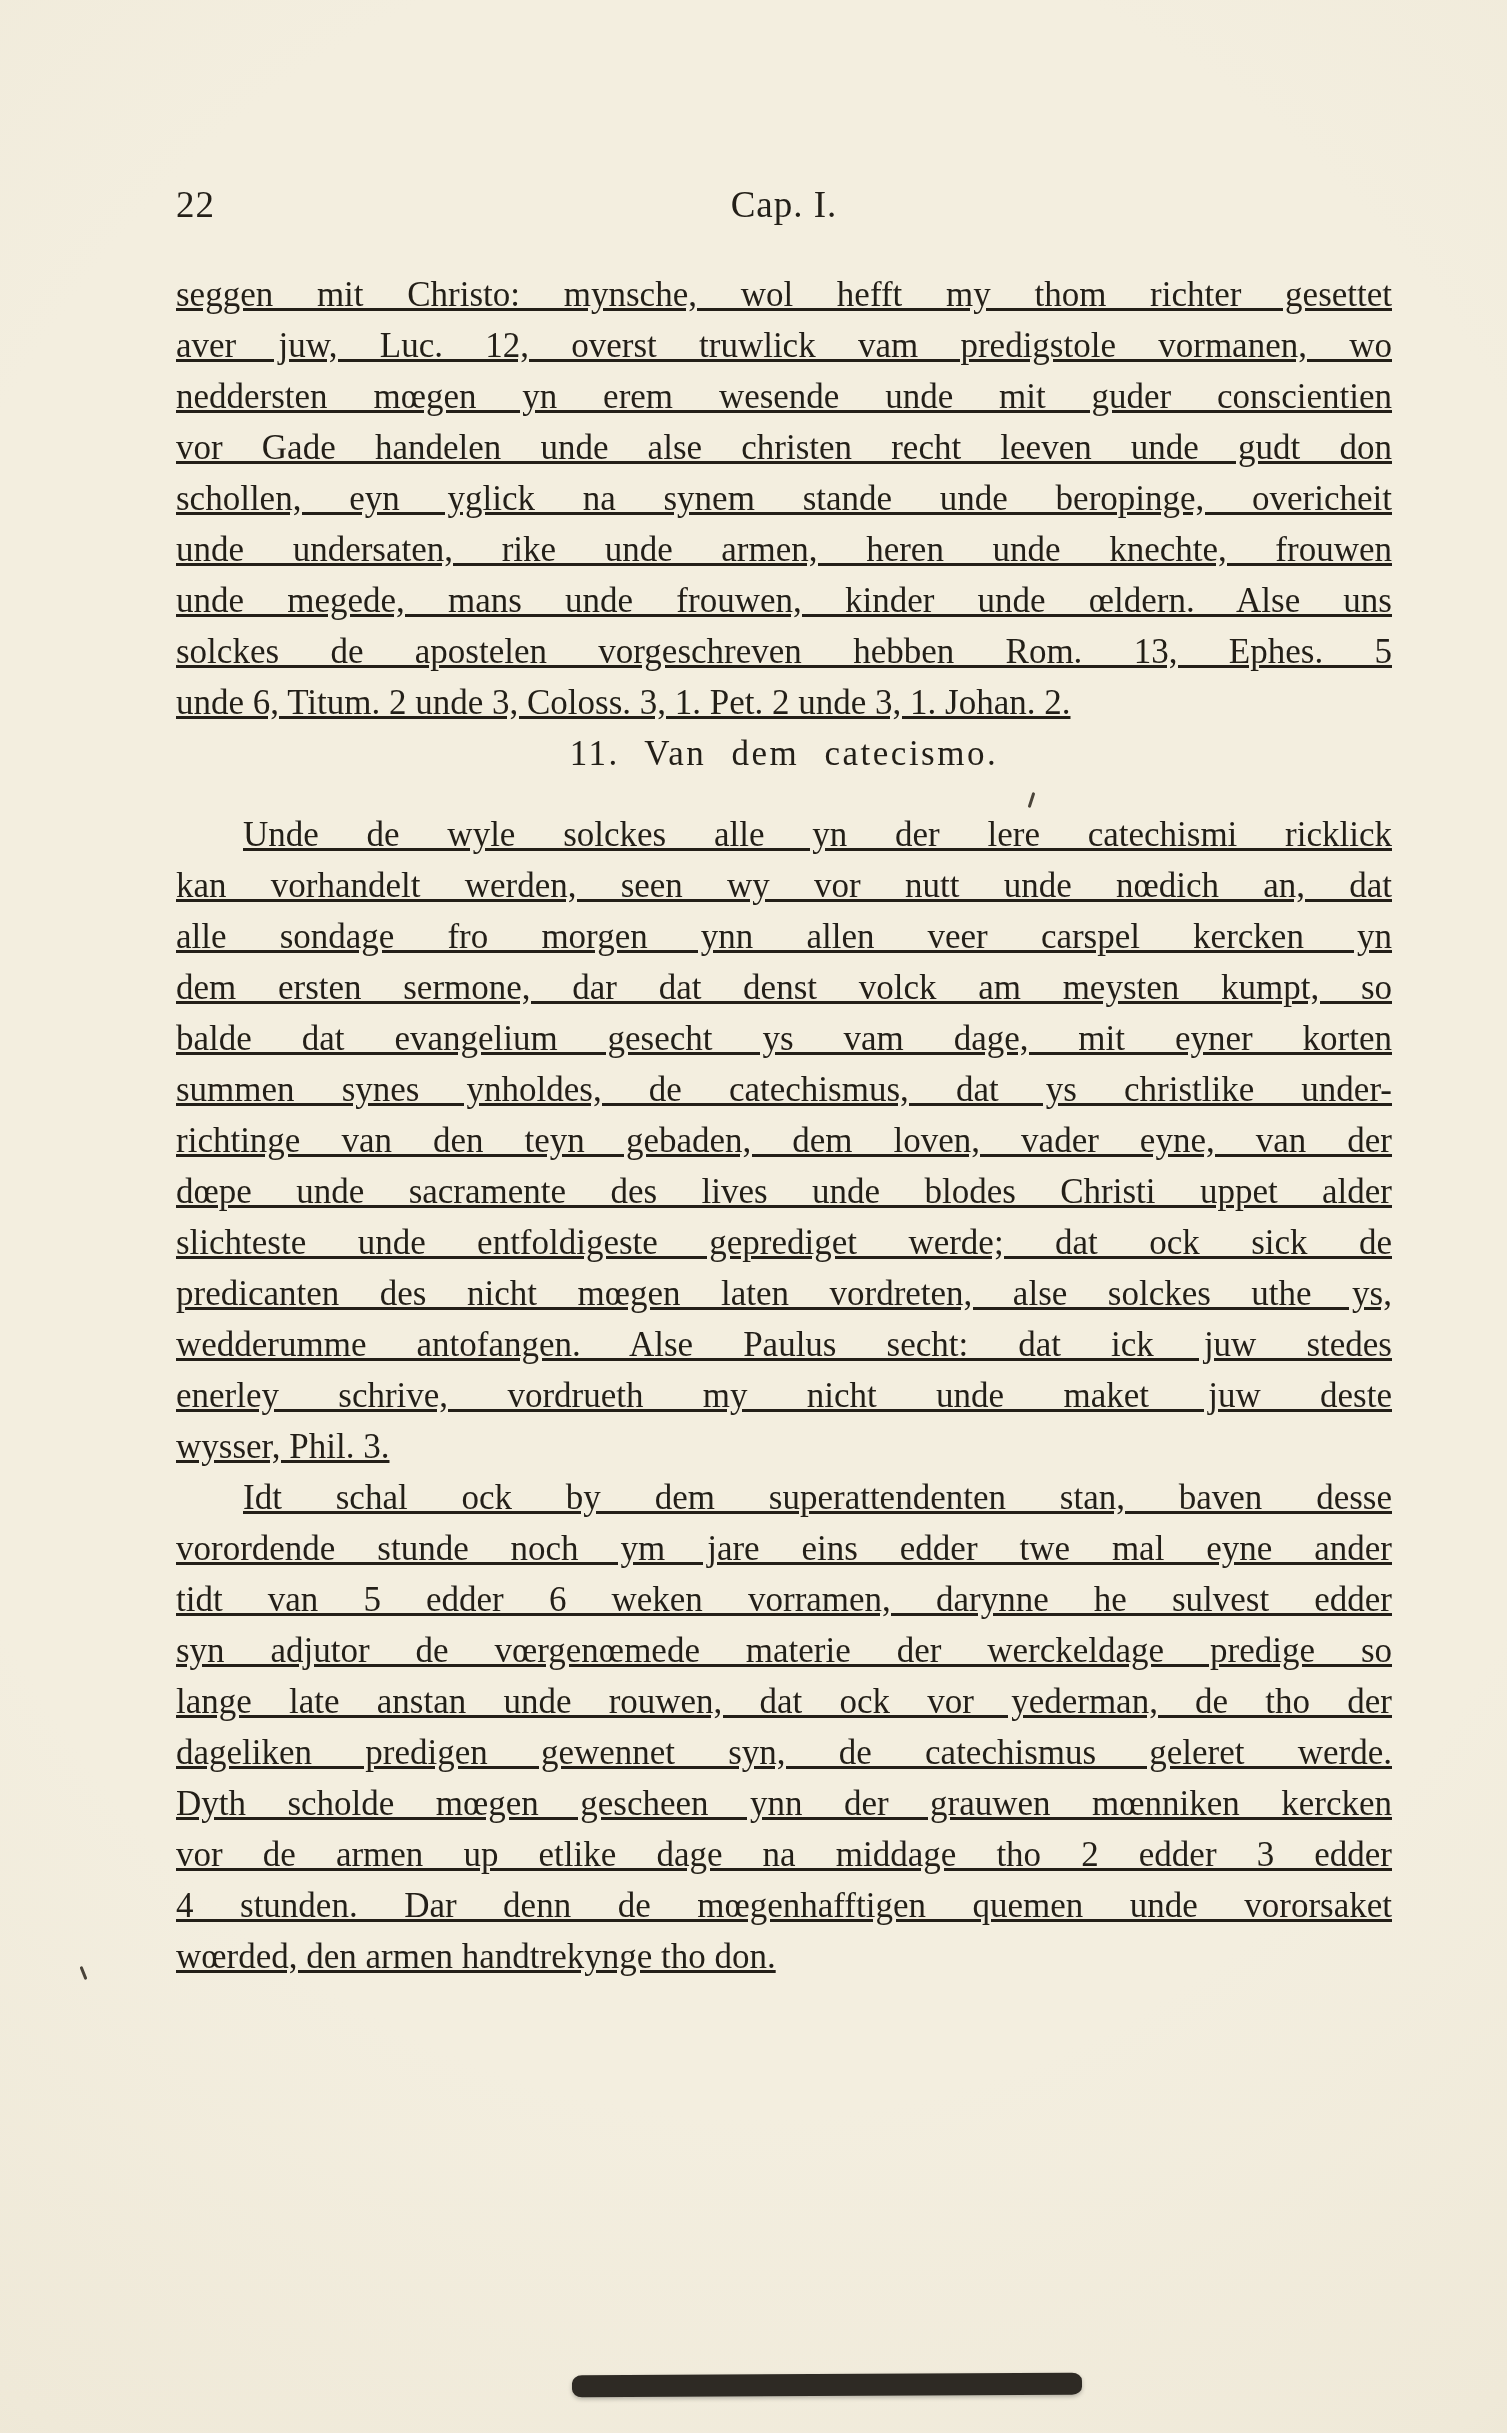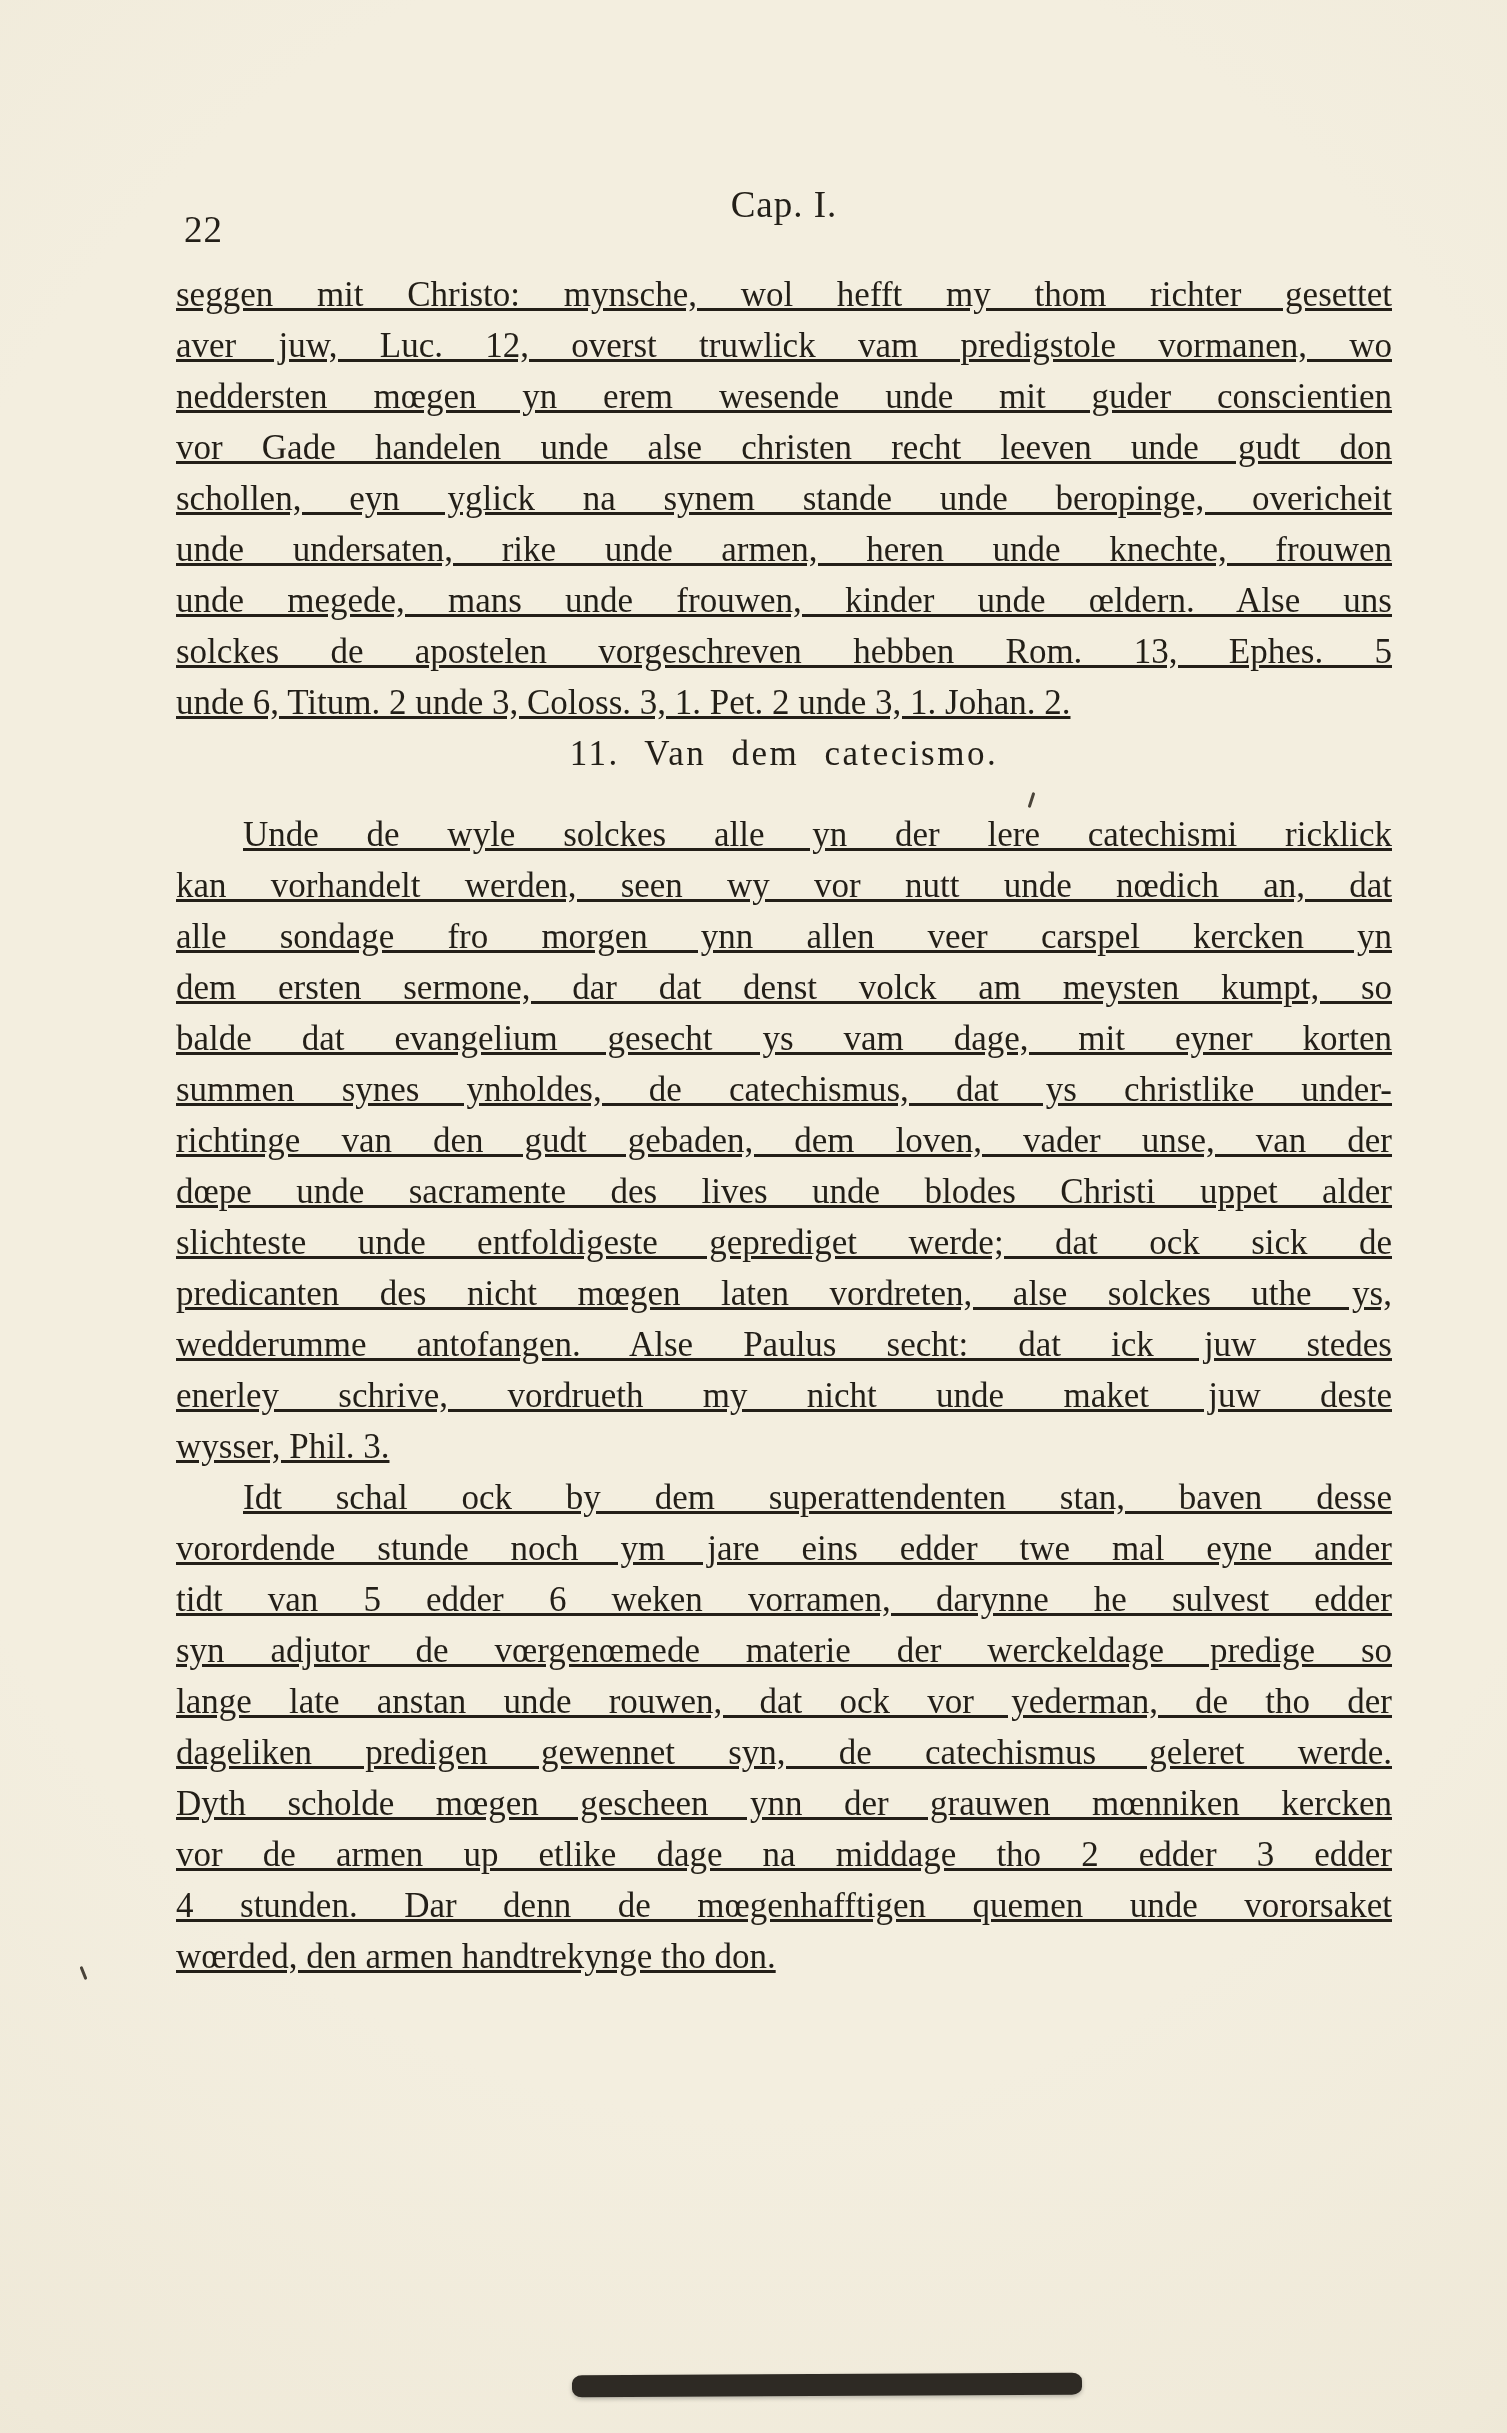--- a/index.html
+++ b/index.html
@@ -25,24 +25,23 @@
     position: absolute;
     top: 180px;
     left: 176px;
     width: 1216px;
     height: 50px;
     font-size: 37px;
     line-height: 50px;
   }
   .page-number {
     position: absolute;
-    left: 8px;
+    left: 0;
     top: 0;
     letter-spacing: 1px;
-    margin-top: 25px;
   }
   .chapter-header {
     position: absolute;
     left: 0;
     right: 0;
     text-align: center;
     letter-spacing: 1px;
   }
   .text-block {
     position: absolute;
@@ -116,21 +115,21 @@
 
     <div class="section-heading">11. Van dem catecismo.</div>
 
     <div class="paragraph indent para2">
         <div class="line">Unde de wyle solckes alle yn der lere catechismi ricklick</div>
         <div class="line">kan vorhandelt werden, seen wy vor nutt unde nœdich an, dat</div>
         <div class="line">alle sondage fro morgen ynn allen veer carspel kercken yn</div>
         <div class="line">dem ersten sermone, dar dat denst volck am meysten kumpt, so</div>
         <div class="line">balde dat evangelium gesecht ys vam dage, mit eyner korten</div>
         <div class="line">summen synes ynholdes, de catechismus, dat ys christlike under-</div>
-        <div class="line">richtinge van den gudt gebaden, dem loven, vader unse, van der</div>
+        <div class="line">richtinge van den teyn gebaden, dem loven, vader eyne, van der</div>
         <div class="line">dœpe unde sacramente des lives unde blodes Christi uppet alder</div>
         <div class="line">slichteste unde entfoldigeste geprediget werde; dat ock sick de</div>
         <div class="line">predicanten des nicht mœgen laten vordreten, alse solckes uthe ys,</div>
         <div class="line">wedderumme antofangen. Alse Paulus secht: dat ick juw stedes</div>
         <div class="line">enerley schrive, vordrueth my nicht unde maket juw deste</div>
         <div class="line last-line">wysser, Phil. 3.</div>
       </div>
 
     <div class="paragraph indent para3">
         <div class="line">Idt schal ock by dem superattendenten stan, baven desse</div>

